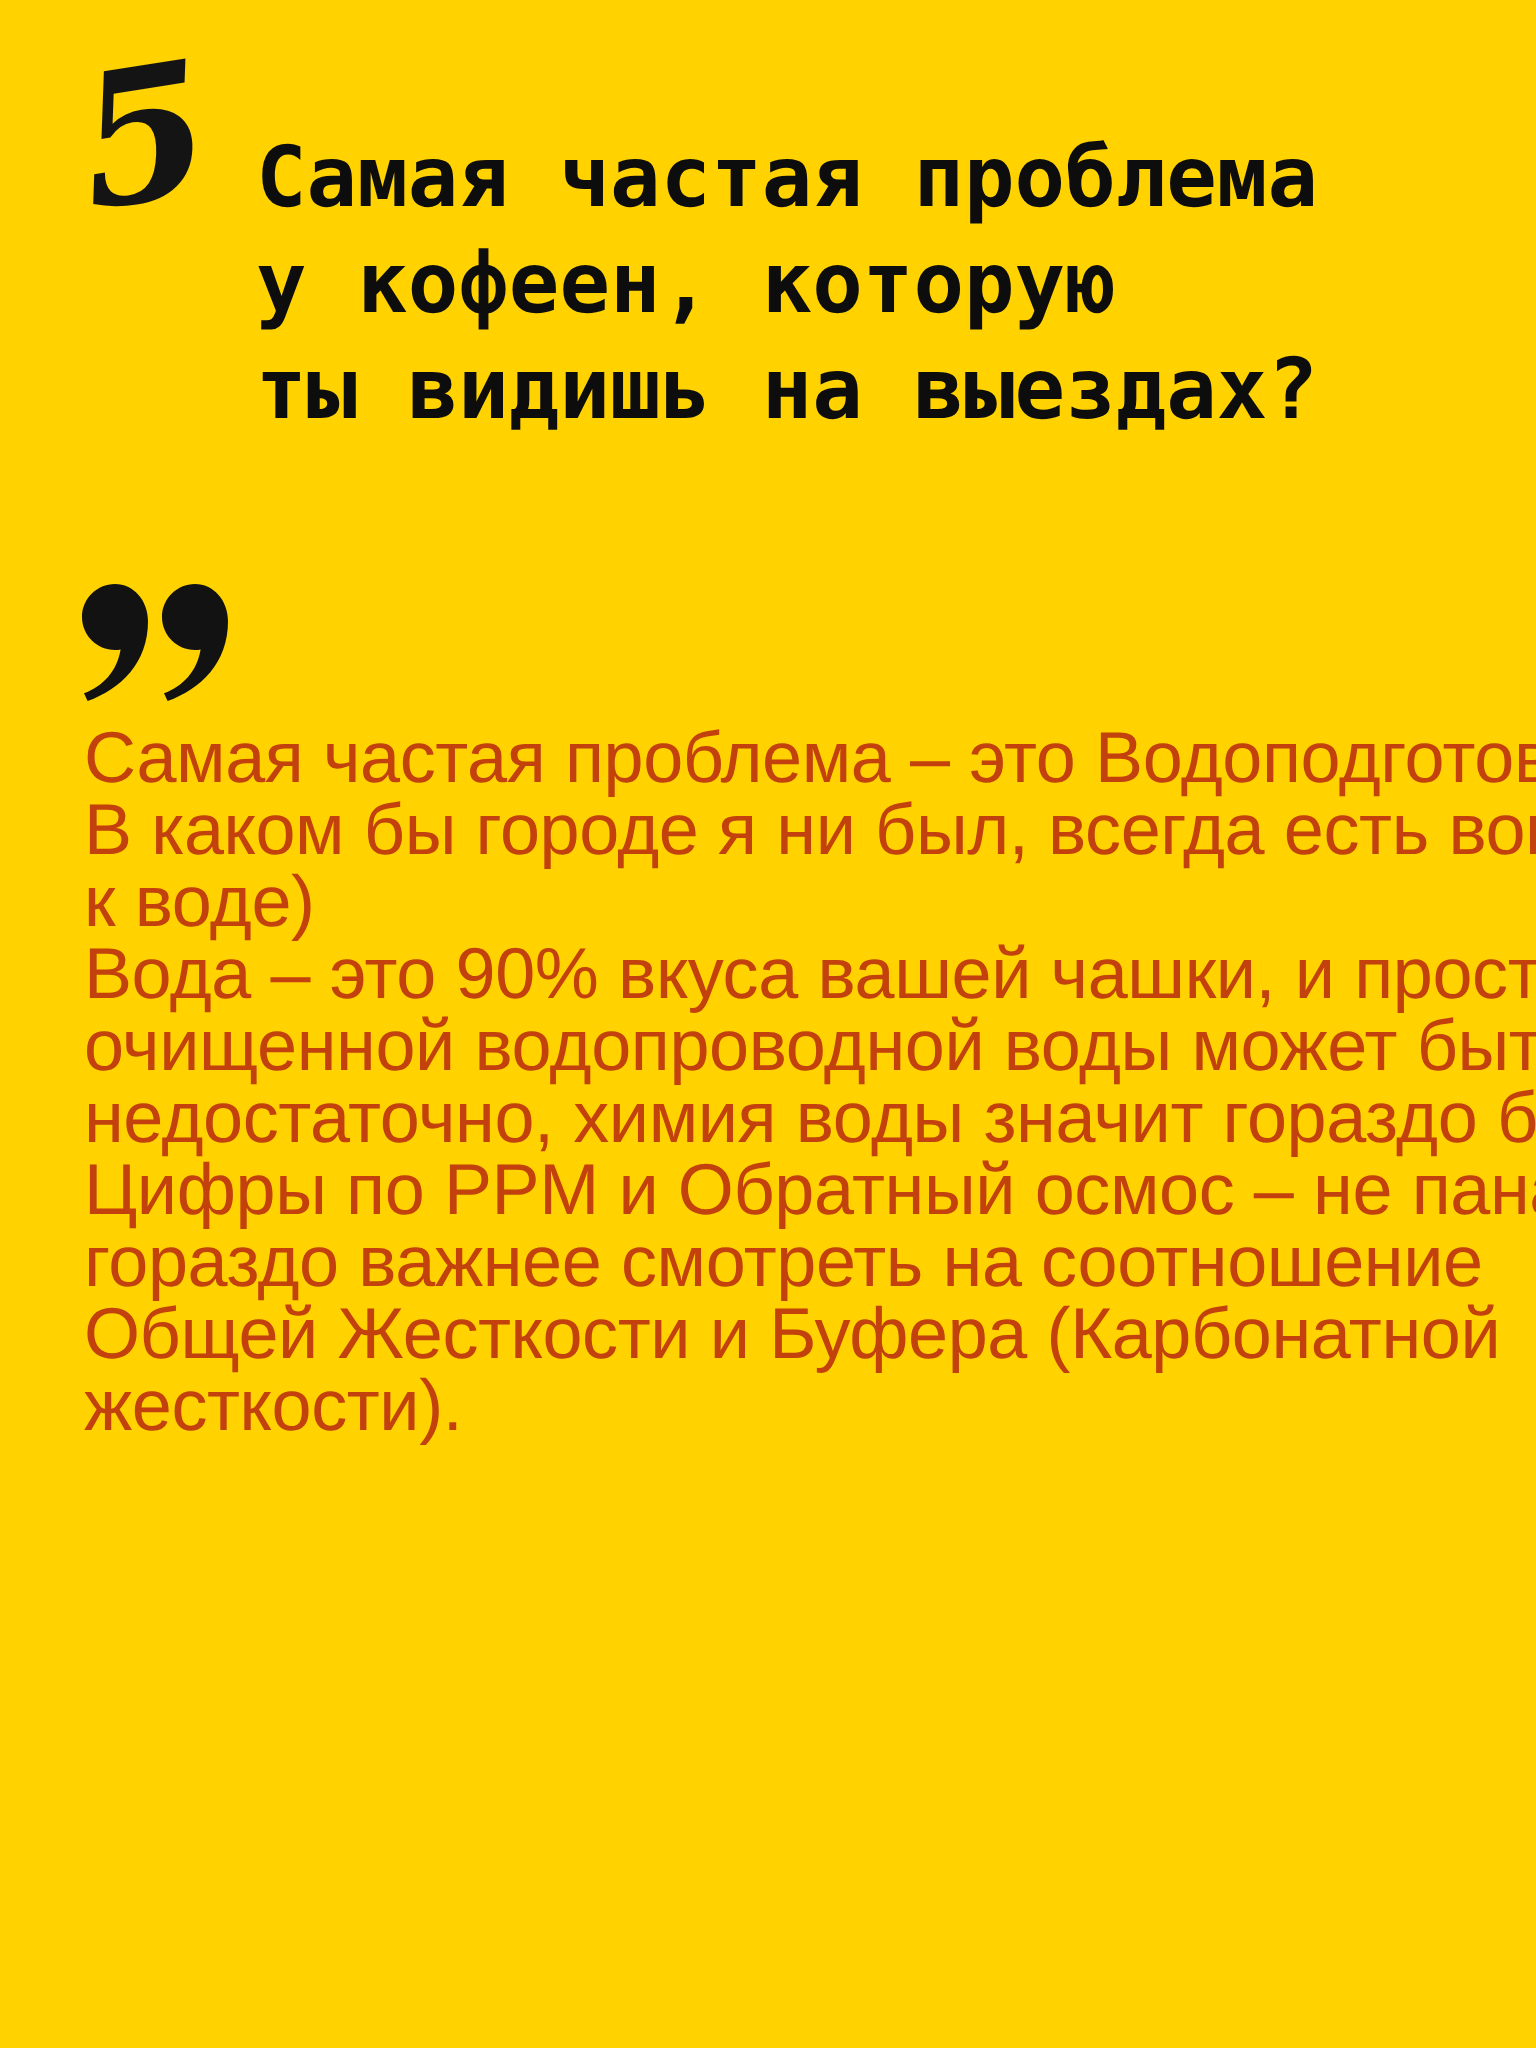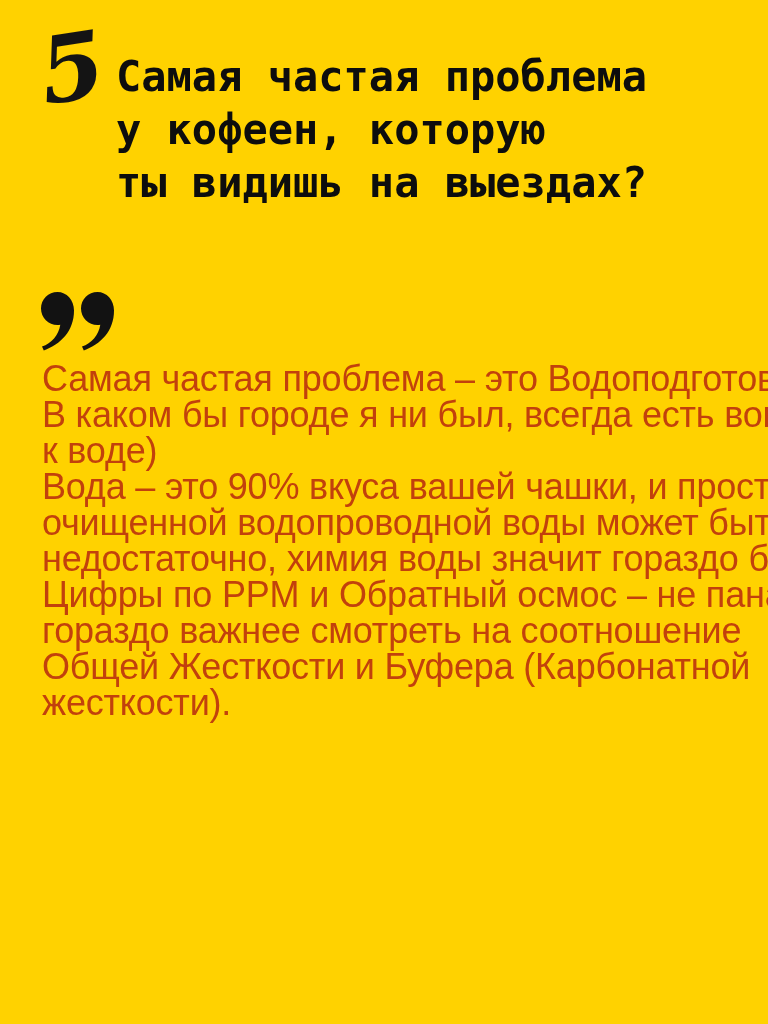--- a/index.html
+++ b/index.html
@@ -25,21 +25,21 @@
     font-style: italic;
     font-weight: bold;
     font-size: 92px;
     line-height: 1;
     transform: rotate(-9deg);
   }
   .title {
     position: absolute;
     left: 112px;
     top: 46px;
-    margin: 4px;
+    margin: 16px;
     font-family: "DejaVu Sans Mono", "Liberation Mono", monospace;
     font-weight: bold;
     font-size: 42px;
     line-height: 53px;
     letter-spacing: 0px;
     white-space: pre;
     color: #0d0d0d;
   }
   .quote-icon {
     position: absolute;

